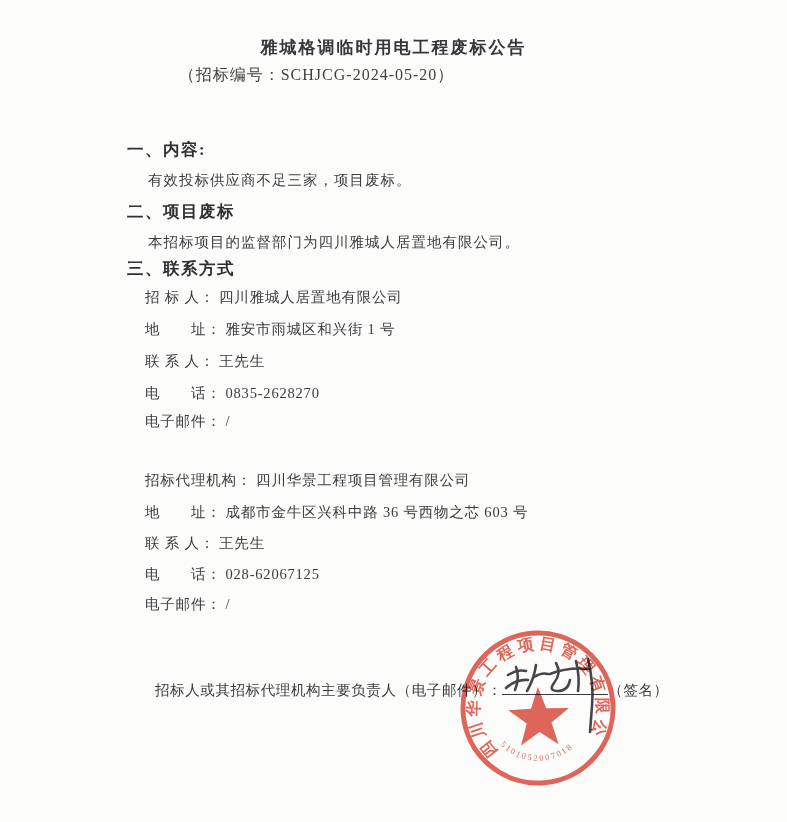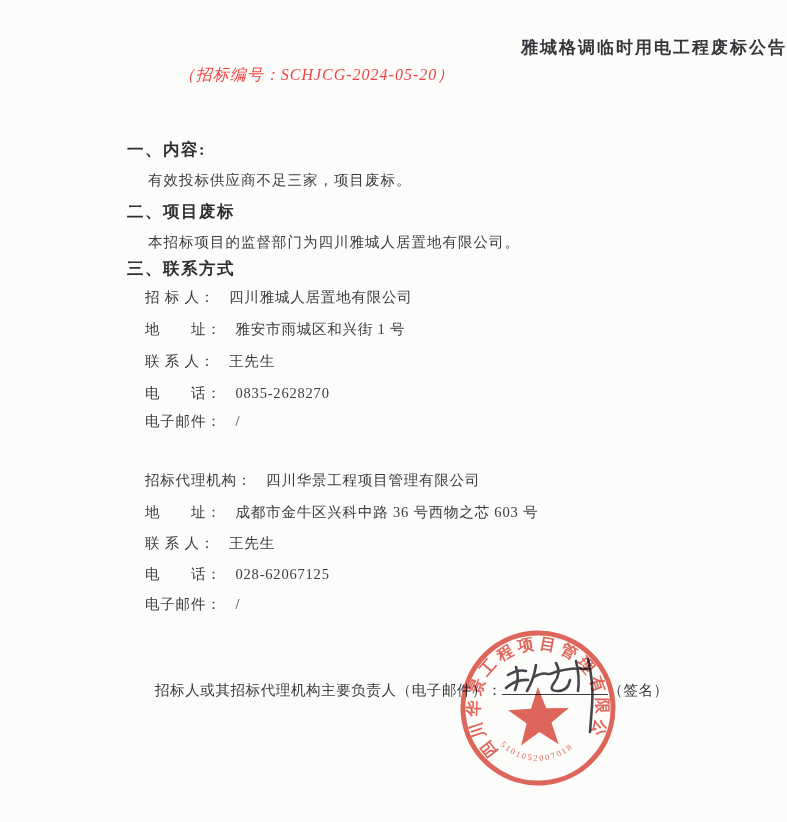--- a/index.html
+++ b/index.html
@@ -4,34 +4,34 @@
 <style>
   html,body{margin:0;padding:0;background:#e8e8e6;}
   .page{
     position:relative;width:787px;height:822px;margin:0 auto;
     background:#fcfcfa;overflow:hidden;
     font-family:"Liberation Serif","DejaVu Serif",serif;
     color:#3c3b41;
   }
   .abs{position:absolute;white-space:pre;}
   .doc-title{
-    width:787px;text-align:right;top:36px;left:0;
+    width:787px;text-align:center;top:36px;left:0;
     font-size:17px;font-weight:bold;letter-spacing:2px;color:#36353b;
   }
   .doc-subtitle{
     width:633px;text-align:center;top:65px;left:0;
-    font-size:16px;letter-spacing:1px;color:#ef4444;font-style:italic;
+    font-size:16px;letter-spacing:1px;color:#404040;
   }
   .heading{
     left:127px;font-size:16.5px;font-weight:bold;letter-spacing:1.5px;color:#302f35;text-align:right;
   }
   .para{left:148px;font-size:14.5px;letter-spacing:1px;}
   .row{left:145px;font-size:14.5px;letter-spacing:0.8px;}
   .row .lbl{letter-spacing:0.8px;}
-  .row .val{margin-left:14px;}
+  .row .val{margin-left:4px;}
   .footer-line{font-size:14.5px;letter-spacing:0.6px;color:#3a393f;}
   .blank{
     display:inline-block;height:15px;vertical-align:baseline;
     border-bottom:1.6px solid #3c3b41;
   }
   .blank.sign{width:106px;}
   .blank.seal-b{width:118px;}
   .seal{
     position:absolute;left:450px;top:620px;width:176px;height:176px;
     opacity:0.87;mix-blend-mode:multiply;transform:rotate(-5deg);

